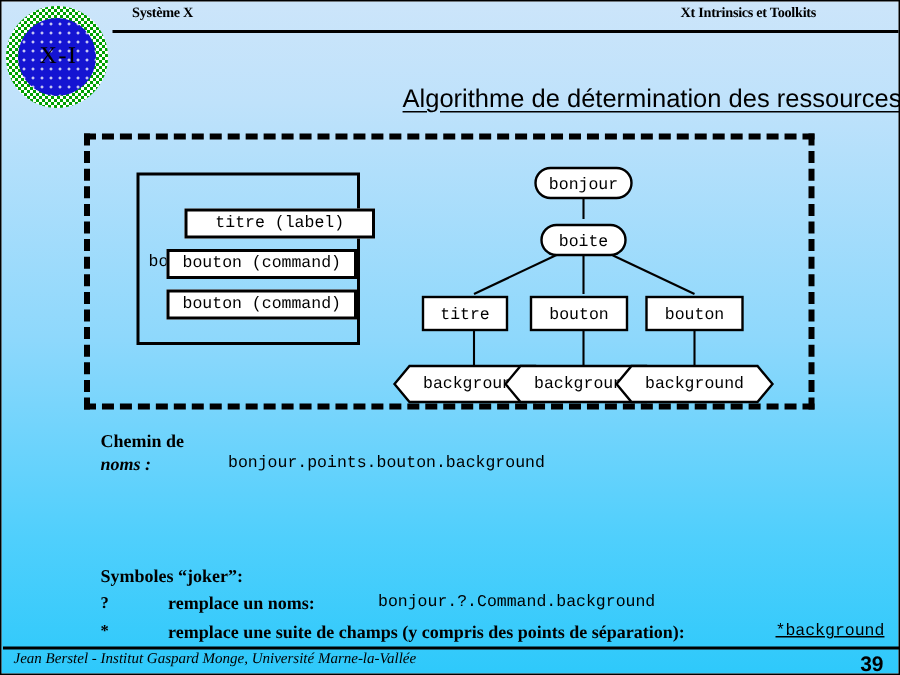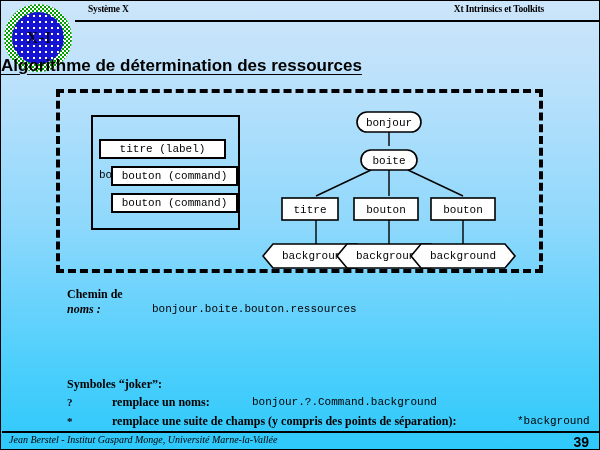--- a/index.html
+++ b/index.html
@@ -97,23 +97,23 @@
     padding-left: 2px;
     box-sizing: border-box;
   }
 
   
   #slide-title {
     position: absolute;
     left: 0;
     top: 55px;
     width: 600px;
-    text-align: left;
+    text-align: right;
     font-family: "Liberation Sans", sans-serif;
-    font-weight: bold;
+    font-weight: normal;
     font-size: 17px;
     color: #000;
     text-decoration: underline;
     text-underline-offset: 3px;
   }
 
   
   #dashed-region {
     position: absolute;
     left: 55px;
@@ -151,21 +151,21 @@
     border: 2px solid #000;
     box-sizing: border-box;
     font-family: "Liberation Mono", monospace;
     font-size: 11px;
     color: #000;
     display: flex;
     align-items: center;
     justify-content: center;
     white-space: nowrap;
   }
-  #w-titre  { left: 98px; top: 138px; width: 127px; height: 20px; }
+  #w-titre  { left: 122px; top: 138px; width: 127px; height: 20px; }
   #w-bouton1{ left: 110px; top: 165px; width: 127px; height: 20px; }
   #w-bouton2{ left: 110px; top: 192px; width: 127px; height: 20px; }
 
   
   #tree-svg {
     position: absolute;
     left: 250px;
     top: 105px;
     width: 290px;
     height: 165px;
@@ -254,21 +254,21 @@
     left: 45px;
     top: 0;
     white-space: nowrap;
   }
   .joker-ex {
     position: absolute;
     top: 1px;
     white-space: nowrap;
   }
   #joker-ex-1 { left: 185px; }
-  #joker-ex-2 { left: 450px; }
+  #joker-ex-2 { left: 450px; text-decoration: underline; }
 
   
   #footer-rule {
     position: absolute;
     left: 1px;
     top: 430px;
     width: 598px;
     border-top: 2px solid #000;
   }
   #footer-text {
@@ -350,21 +350,21 @@
     <text class="tree-label" x="138" y="150">background</text>
 
     <polygon class="node-shape" points="160,150 170,138 254,138 264,150 254,162 170,162"></polygon>
     <text class="tree-label" x="212" y="150">background</text>
   </svg>
 
   <div id="chemin-block">
     <div class="ser-bold">Chemin de</div>
     <div class="path-row">
       <span class="path-key ser-bold-ital">noms :</span>
-      <span class="path-val mono">bonjour.boite.bouton.ressources</span>
+      <span class="path-val mono">bonjour.points.bouton.background</span>
     </div>
   </div>
 
   <div id="joker-block">
     <div class="ser-bold">Symboles “joker”:</div>
     <div class="joker-row" style="margin-top:3px">
       <span class="joker-sym">?</span>
       <span class="joker-desc ser-bold">remplace un noms:</span>
       <span class="joker-ex mono" id="joker-ex-1">bonjour.?.Command.background</span>
     </div>

